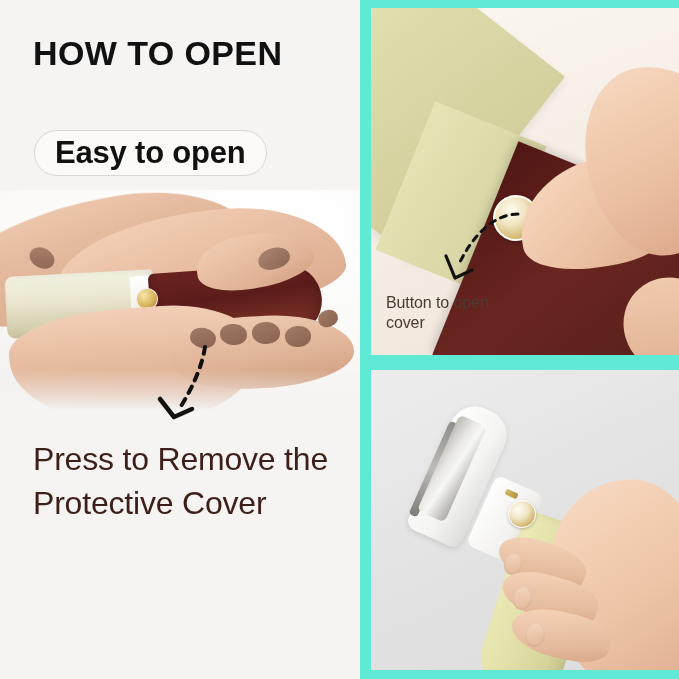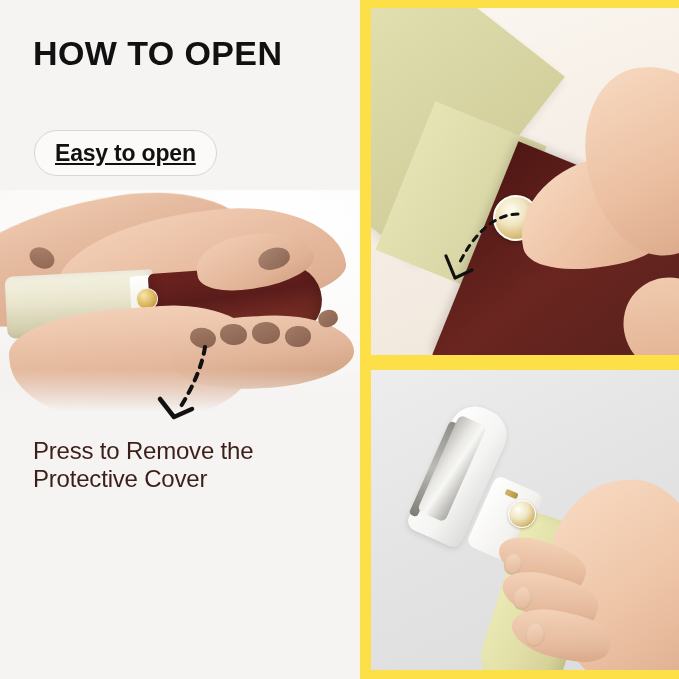--- a/index.html
+++ b/index.html
@@ -13,21 +13,21 @@
     font-family: "Liberation Sans", sans-serif;
     overflow: hidden;
     position: relative;
   }
 
   #infographic {
     position: absolute;
     left: 0; top: 0;
     width: 679px;
     height: 679px;
-    background: #fde047;
+    background: #5eead4;
   }
 
   
   .panel-left {
     position: absolute;
     left: 0; top: 0;
     width: 360px;
     height: 679px;
     background: #f5f4f3;
     overflow: hidden;
@@ -50,26 +50,25 @@
     left: 34px;
     top: 130px;
     height: 46px;
     box-sizing: border-box;
     padding: 0 20px;
     display: flex;
     align-items: center;
     border: 1.3px solid #d8d6d4;
     border-radius: 24px;
     background: #fbfaf9;
-    font-size: 23px;
+    font-size: 31px;
     font-weight: 700;
     color: #111111;
     letter-spacing: -0.2px;
     white-space: nowrap;
-    text-decoration: underline;
   }
 
   
   .photo-left {
     position: absolute;
     left: 0;
     top: 190px;
     width: 360px;
     height: 225px;
     overflow: hidden;
@@ -197,23 +196,23 @@
     width: 90px;
     height: 85px;
     pointer-events: none;
   }
 
   .subhead {
     position: absolute;
     left: 33px;
     top: 437px;
     width: 300px;
-    font-size: 24px;
+    font-size: 32px;
     font-weight: 400;
-    line-height: 28px;
+    line-height: 44px;
     color: #3d1f1a;
     letter-spacing: -0.2px;
   }
 
   .body-copy {
     position: absolute;
     left: 33px;
     top: 561px;
     width: 300px;
     font-size: 17px;
@@ -469,20 +468,21 @@
     <div class="rt-thumb"></div>
     <div class="rt-hand"></div>
     <div class="rt-hand2"></div>
   </div>
 
   <svg class="arrow-rt" viewBox="0 0 86 82">
     <path d="M78 4 C56 4, 34 22, 18 56" fill="none" stroke="#111111" stroke-width="3" stroke-dasharray="6 6" stroke-linecap="round"></path>
     <path d="M6 46 L15 68 L32 60" fill="none" stroke="#111111" stroke-width="3.2" stroke-linecap="round" stroke-linejoin="round"></path>
   </svg>
 
+  <div class="rt-caption">Button to open cover</div>
 
   <div class="panel-rb">
     <div class="rb-bg"></div>
     <div class="rb-head"></div>
     <div class="rb-blade-edge"></div>
     <div class="rb-blade"></div>
     <div class="rb-neck"></div>
     <div class="rb-handle"></div>
     <div class="rb-slot"></div>
     <div class="rb-button"></div>

